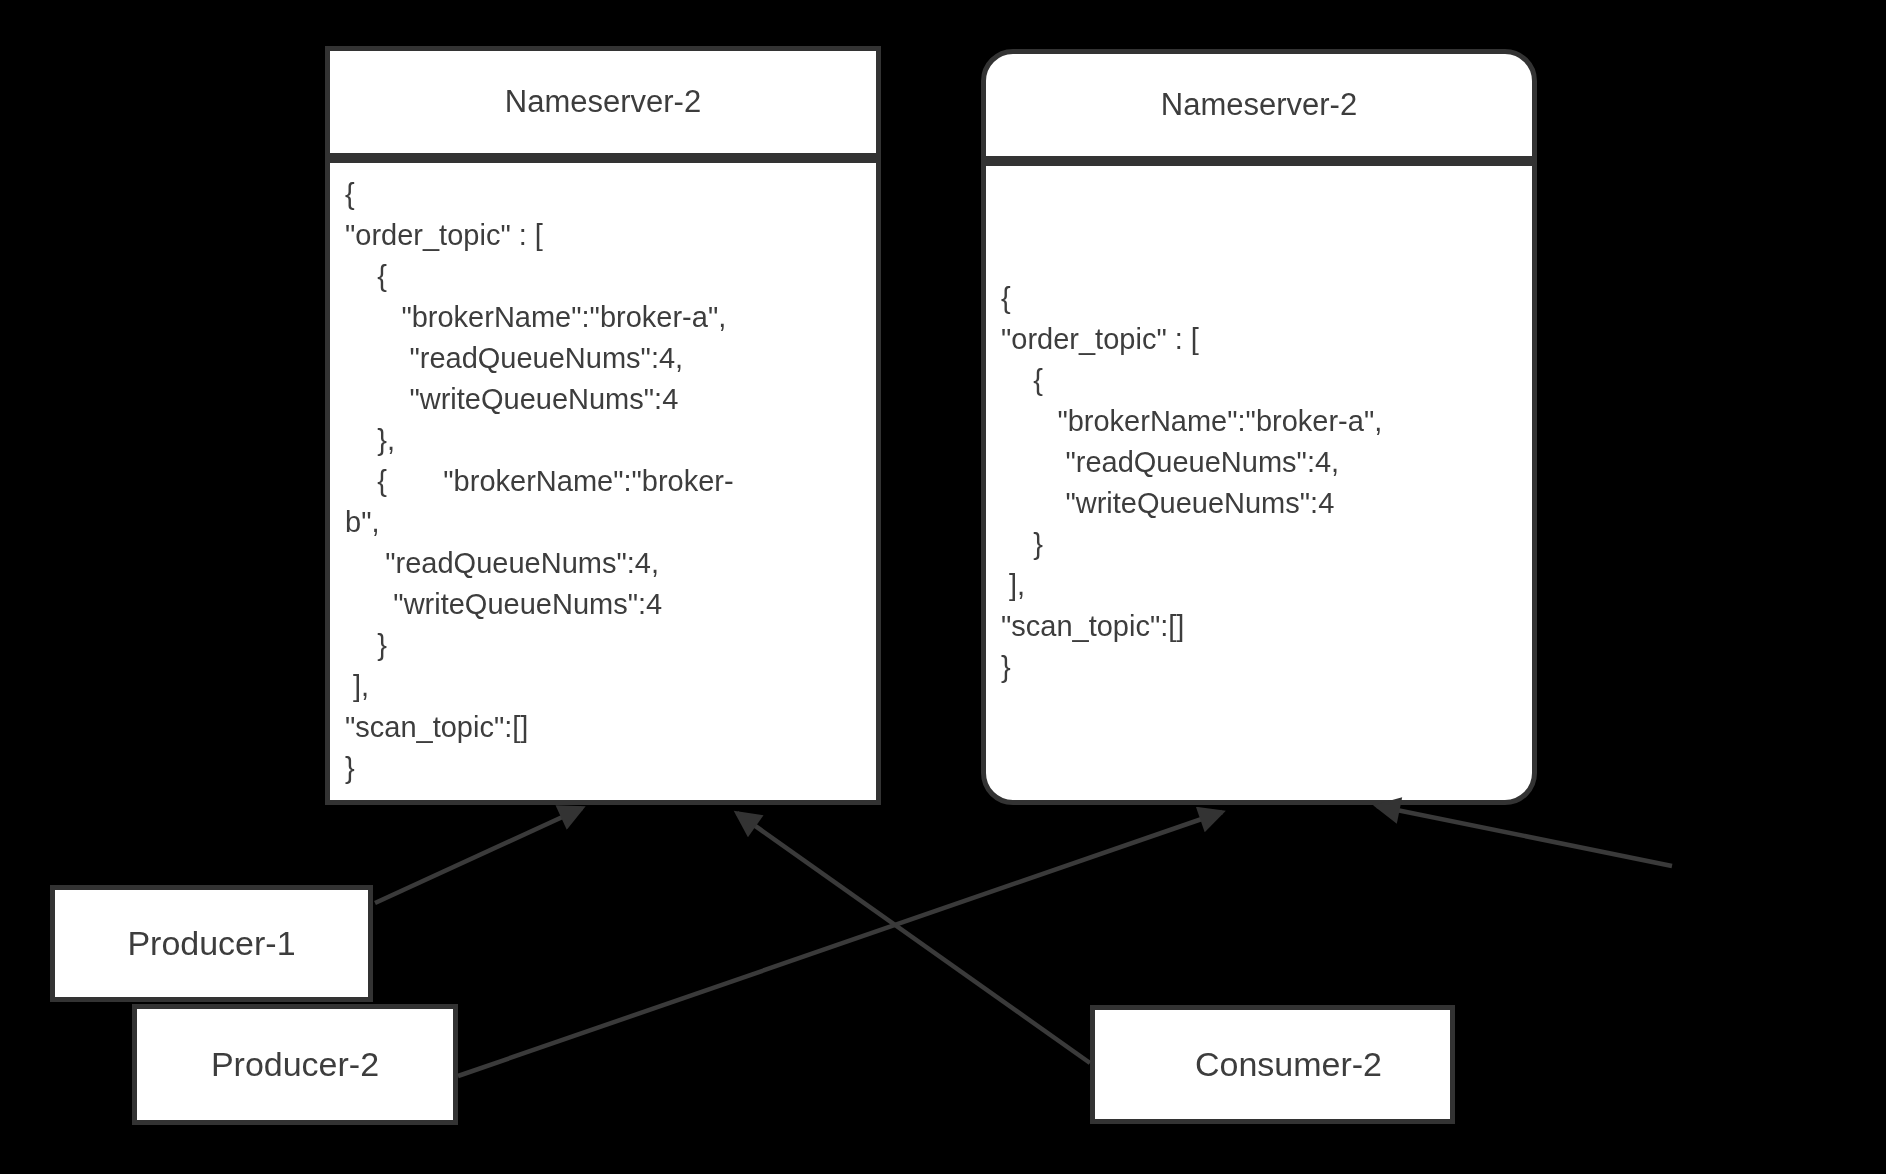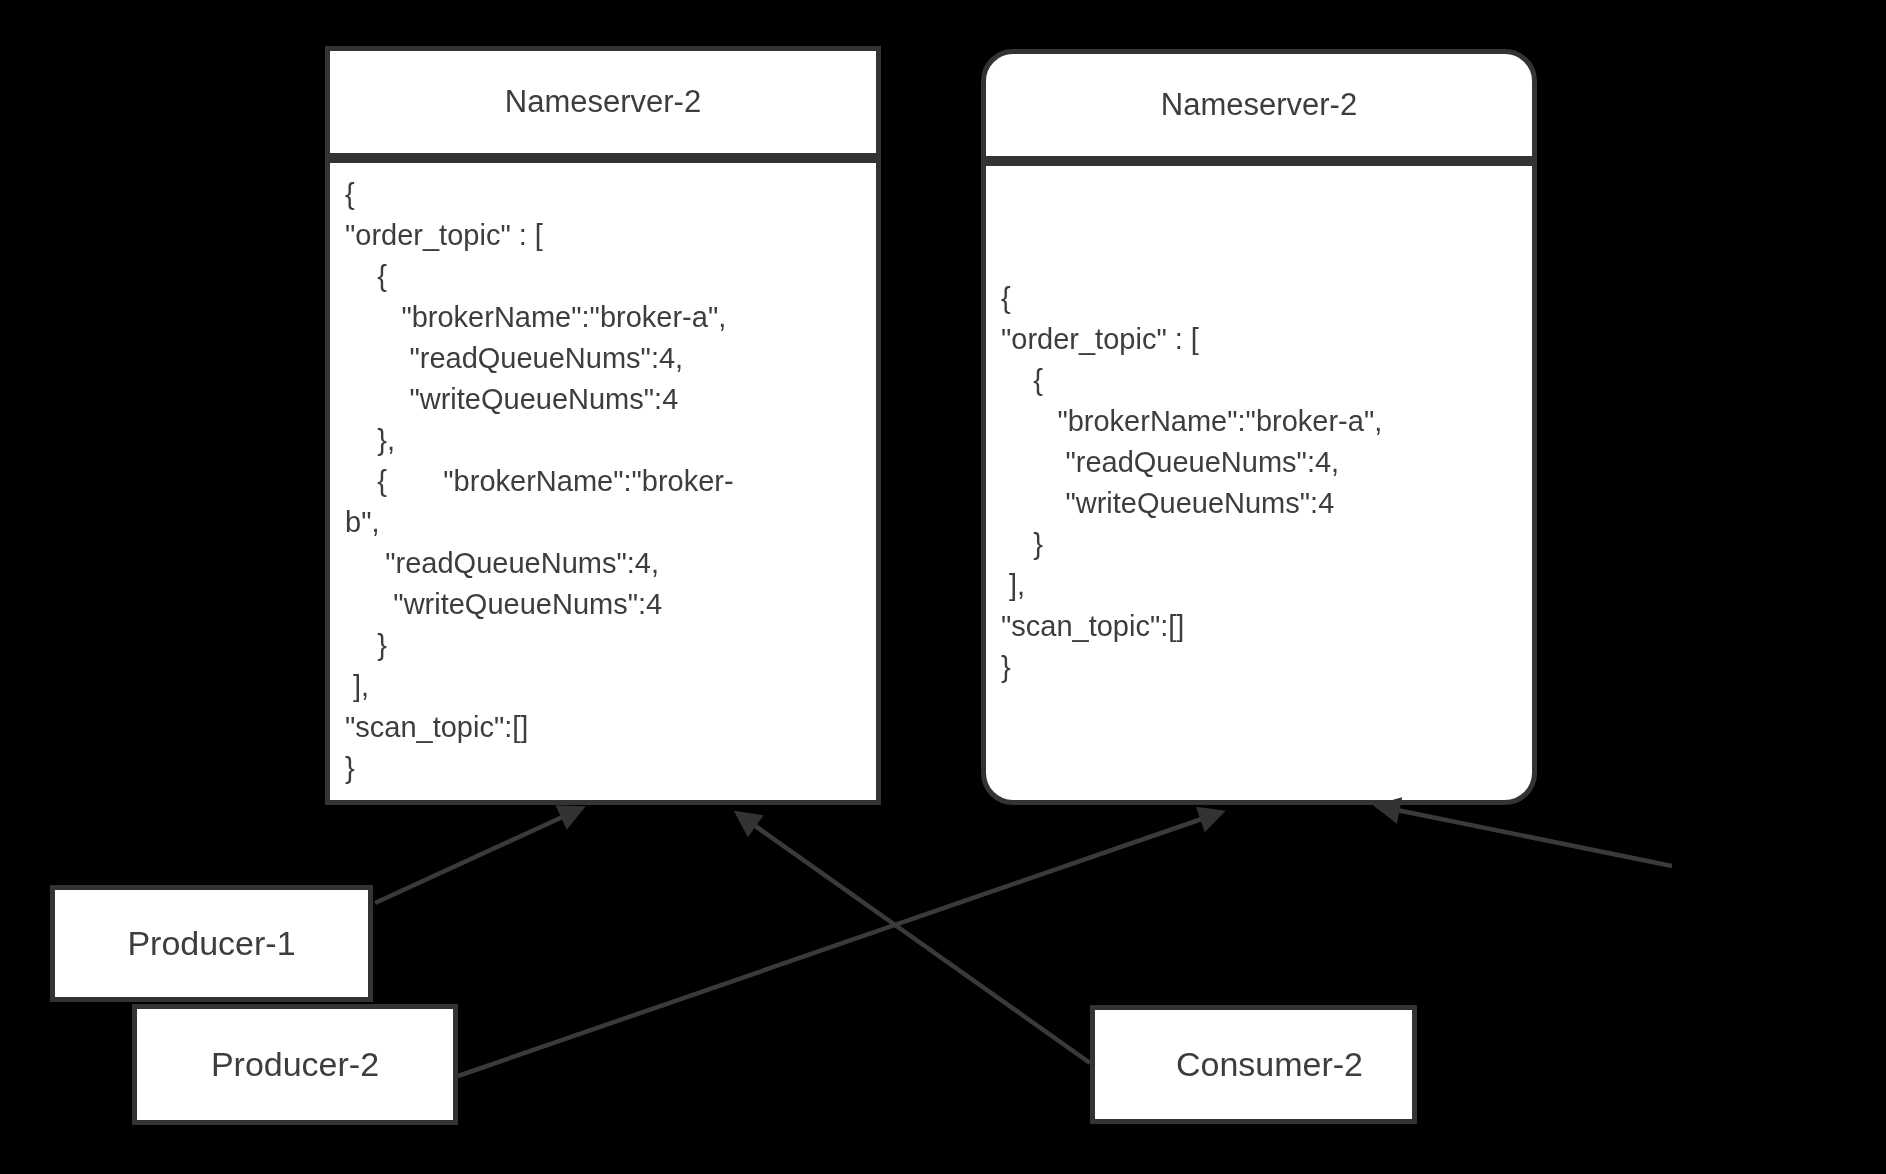--- a/index.html
+++ b/index.html
@@ -54,21 +54,21 @@
     display: flex;
     align-items: center;
     justify-content: center;
     font-size: 34px;
     color: #3d3d3d;
   }
   #ns1 { left: 325px; top: 46px;  width: 556px; height: 759px; }
   #ns2 { left: 981px; top: 49px;  width: 556px; height: 756px; border-radius: 32px; }
   #producer1 { left: 50px;   top: 850px;  width: 323px; height: 117px; margin-top: 35px; }
   #producer2 { left: 132px;  top: 1004px; width: 326px; height: 121px; }
-  #consumer2 { left: 1090px; top: 1005px; width: 327px; height: 119px; padding-left: 32px; }
+  #consumer2 { left: 1090px; top: 1005px; width: 365px; height: 119px; padding-left: 32px; }
   #consumer1 { left: 1512px; top: 865px;  width: 323px; height: 120px; }
   .arrows-layer {
     position: absolute;
     left: 0; top: 0;
     width: 1886px;
     height: 1174px;
     pointer-events: none;
   }
 </style>
 </head>

